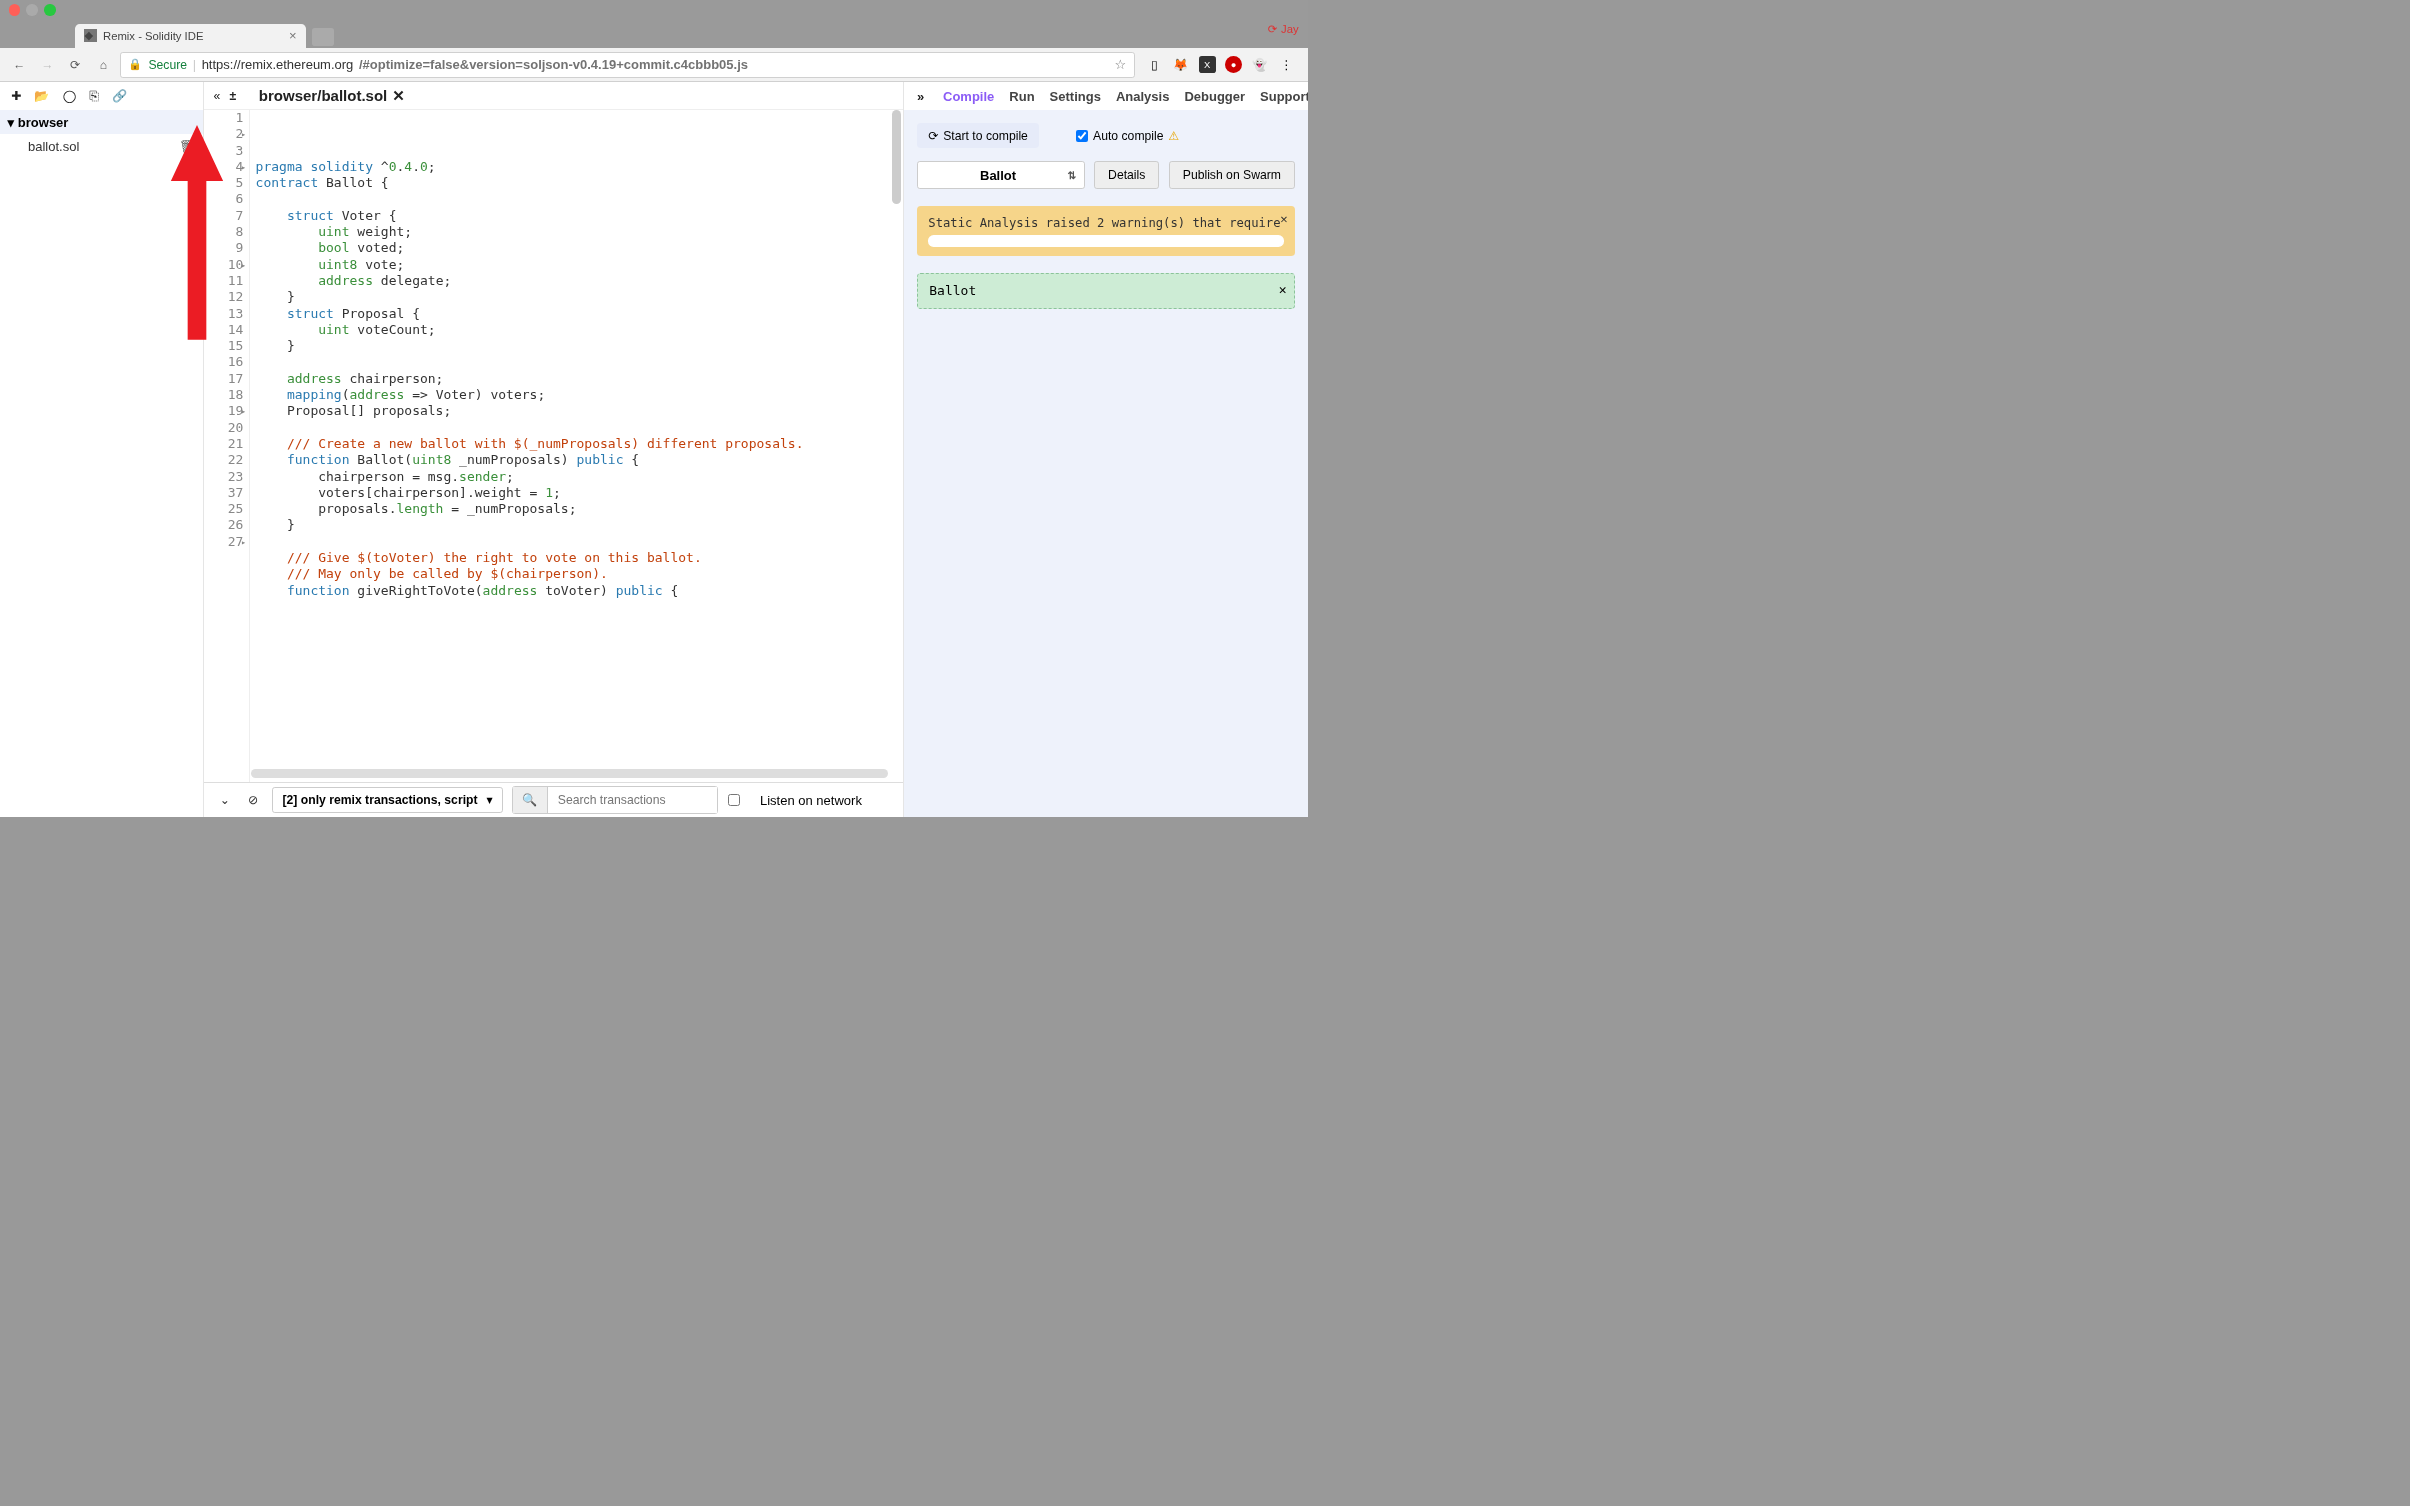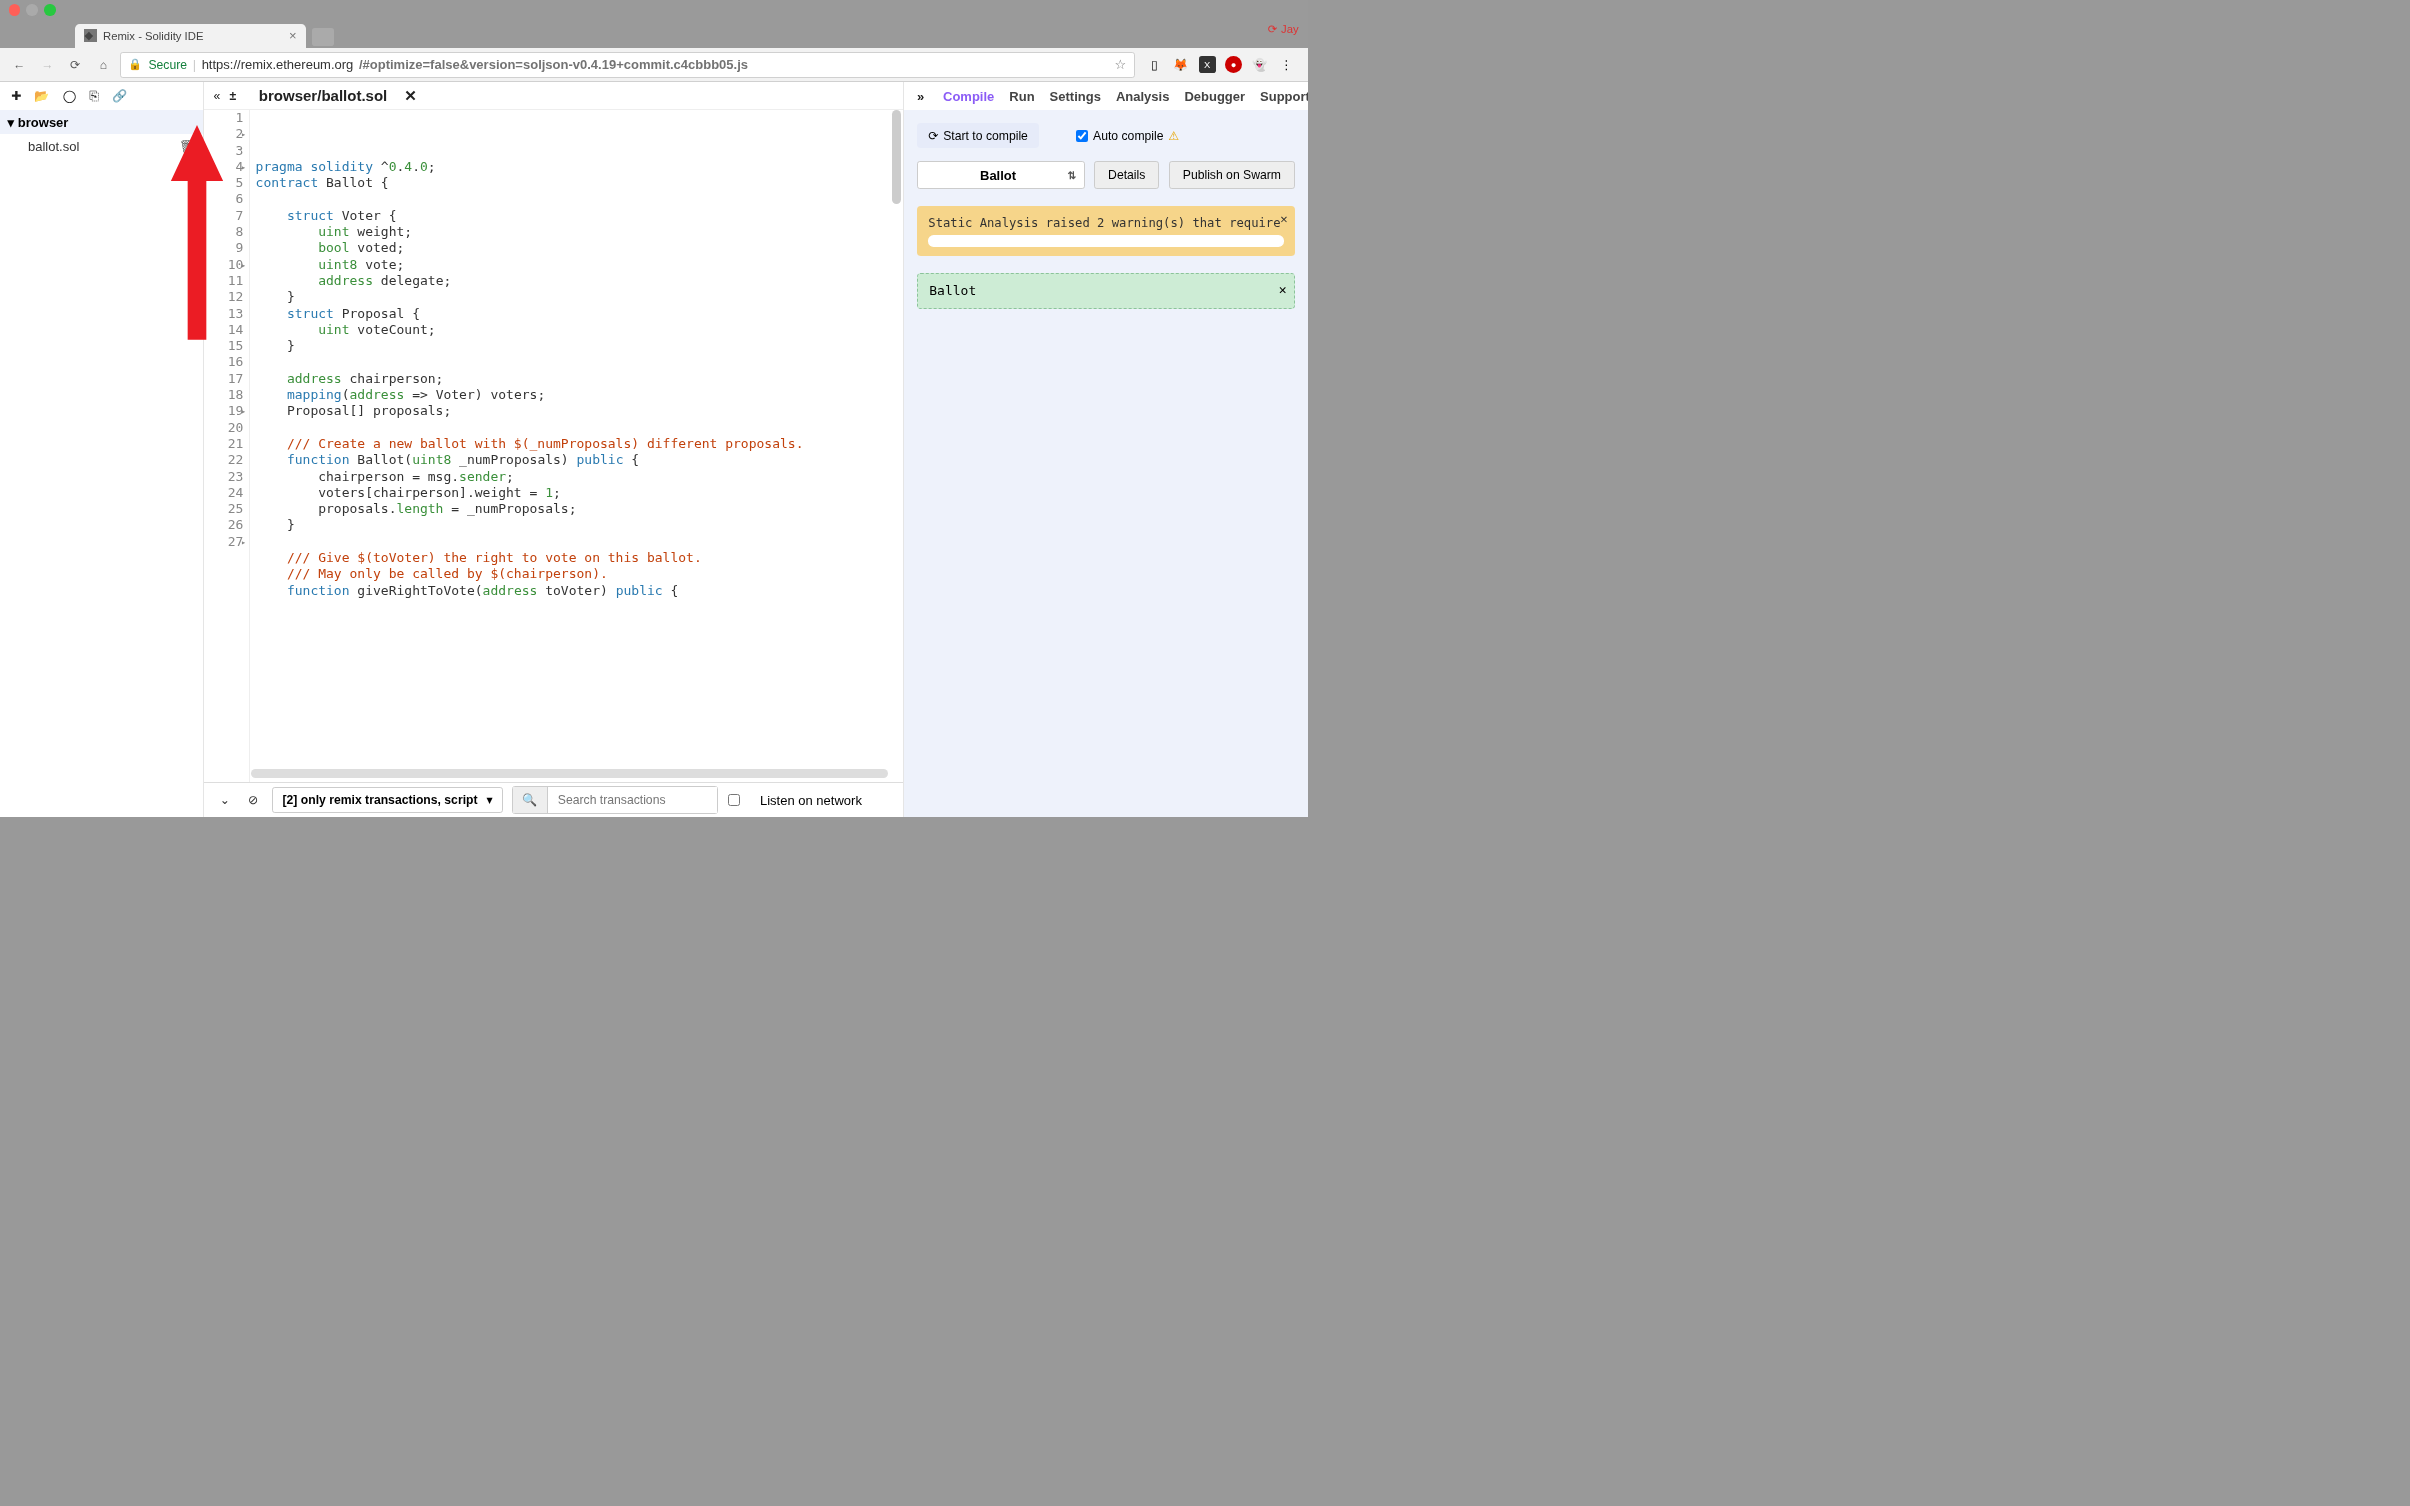--- a/index.html
+++ b/index.html
@@ -42,21 +42,21 @@
 .fxtoolbar span { cursor: pointer; }
 .fxtree { flex: 1; }
 .folder { background: #eef2fb; padding: 4.7px 7.5px; font-weight: bold; font-size: 13px; display: flex; align-items: center; gap: 3.8px; }
 .filerow { padding: 4.7px 7.5px 4.7px 28px; display: flex; align-items: center; font-size: 13px; color: #333; }
 .trash { margin-left: auto; color: #555; }
 
 
 .editwrap { flex: 1; display: flex; flex-direction: column; min-width: 0; }
 .edtabs { height: 28px; display: flex; align-items: center; padding: 0 9.4px; gap: 11.3px; border-bottom: 0.9px solid #eee; color: #222; }
 .edtabs .lefticons { display: flex; gap: 9.4px; }
-.edtab { font-weight: bold; font-size: 15px; display: flex; align-items: center; gap: 17px; margin-left: 11.3px; }
+.edtab { font-weight: bold; font-size: 15px; display: flex; align-items: center; gap: 5px; margin-left: 11.3px; }
 .edtab-close { font-weight: bold; color: #222; }
 
 .codearea { flex: 1; display: flex; overflow: hidden; position: relative; font-family: "Menlo","Consolas",monospace; font-size: 13px; line-height: 16.3px; }
 .gutter { width: 46px; background: #fff; text-align: right; padding-right: 5.6px; color: #888; border-right: 0.9px solid #eee; }
 .gline { height: 16.3px; position: relative; }
 .fold { position: absolute; right: -2.8px; top: 0; font-size: 8.5px; color: #888; }
 .codebody { flex: 1; white-space: pre; padding-left: 5.6px; color: #333; position: relative; }
 .hl-line { position: absolute; left:0; right:0; top:0; height:16.3px; background: #eef2fb; z-index:-1;}
 .kw { color: #2a7ab0; }
 .type { color: #3a8f3a; }
@@ -202,21 +202,21 @@
           <div class="gline">14</div>
           <div class="gline">15</div>
           <div class="gline">16</div>
           <div class="gline">17</div>
           <div class="gline">18</div>
           <div class="gline">19<span class="fold">▸</span></div>
           <div class="gline">20</div>
           <div class="gline">21</div>
           <div class="gline">22</div>
           <div class="gline">23</div>
-          <div class="gline">24</div>
+          <div class="gline">37</div>
           <div class="gline">25</div>
           <div class="gline">26</div>
           <div class="gline">27<span class="fold">▸</span></div>
         </div>
       <div class="codebody" id="codebody">
         <div class="hl-line"></div>
       <div style="height: 16.3px;"><span class="kw">pragma</span> <span class="kw">solidity</span> ^<span class="num">0</span>.<span class="num">4</span>.<span class="num">0</span>;</div><div style="height: 16.3px;"><span class="kw">contract</span> Ballot {</div><div style="height: 16.3px;">&nbsp;</div><div style="height: 16.3px;">    <span class="kw">struct</span> Voter {</div><div style="height: 16.3px;">        <span class="type">uint</span> weight;</div><div style="height: 16.3px;">        <span class="type">bool</span> voted;</div><div style="height: 16.3px;">        <span class="type">uint8</span> vote;</div><div style="height: 16.3px;">        <span class="type">address</span> delegate;</div><div style="height: 16.3px;">    }</div><div style="height: 16.3px;">    <span class="kw">struct</span> Proposal {</div><div style="height: 16.3px;">        <span class="type">uint</span> voteCount;</div><div style="height: 16.3px;">    }</div><div style="height: 16.3px;">&nbsp;</div><div style="height: 16.3px;">    <span class="type">address</span> chairperson;</div><div style="height: 16.3px;">    <span class="kw">mapping</span>(<span class="type">address</span> =&gt; Voter) voters;</div><div style="height: 16.3px;">    Proposal[] proposals;</div><div style="height: 16.3px;">&nbsp;</div><div style="height: 16.3px;"><span class="cmnt">    /// Create a new ballot with $(_numProposals) different proposals.</span></div><div style="height: 16.3px;">    <span class="kw">function</span> Ballot(<span class="type">uint8</span> _numProposals) <span class="kw">public</span> {</div><div style="height: 16.3px;">        chairperson = msg.<span class="type">sender</span>;</div><div style="height: 16.3px;">        voters[chairperson].weight = <span class="num">1</span>;</div><div style="height: 16.3px;">        proposals.<span class="type">length</span> = _numProposals;</div><div style="height: 16.3px;">    }</div><div style="height: 16.3px;">&nbsp;</div><div style="height: 16.3px;"><span class="cmnt">    /// Give $(toVoter) the right to vote on this ballot.</span></div><div style="height: 16.3px;"><span class="cmnt">    /// May only be called by $(chairperson).</span></div><div style="height: 16.3px;">    <span class="kw">function</span> giveRightToVote(<span class="type">address</span> toVoter) <span class="kw">public</span> {</div></div>
       <div class="scrollbar-v"></div>
       <div class="scrollbar-h"></div>
     </div>

